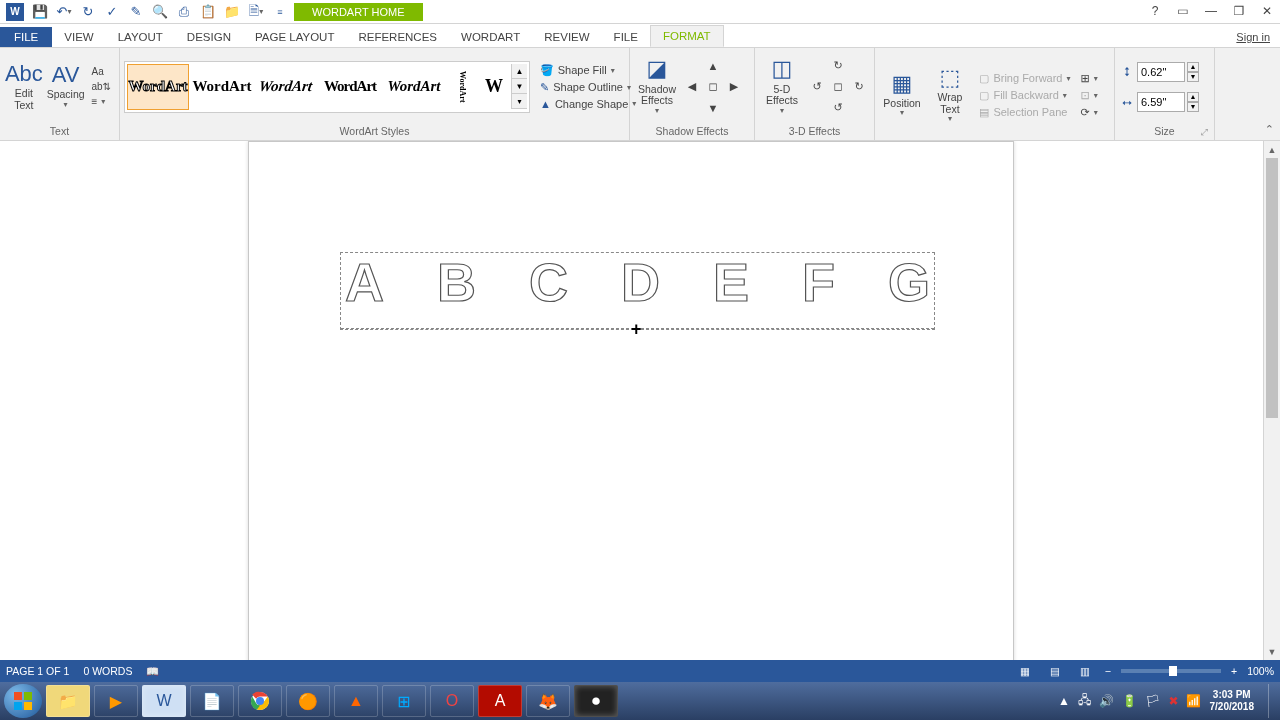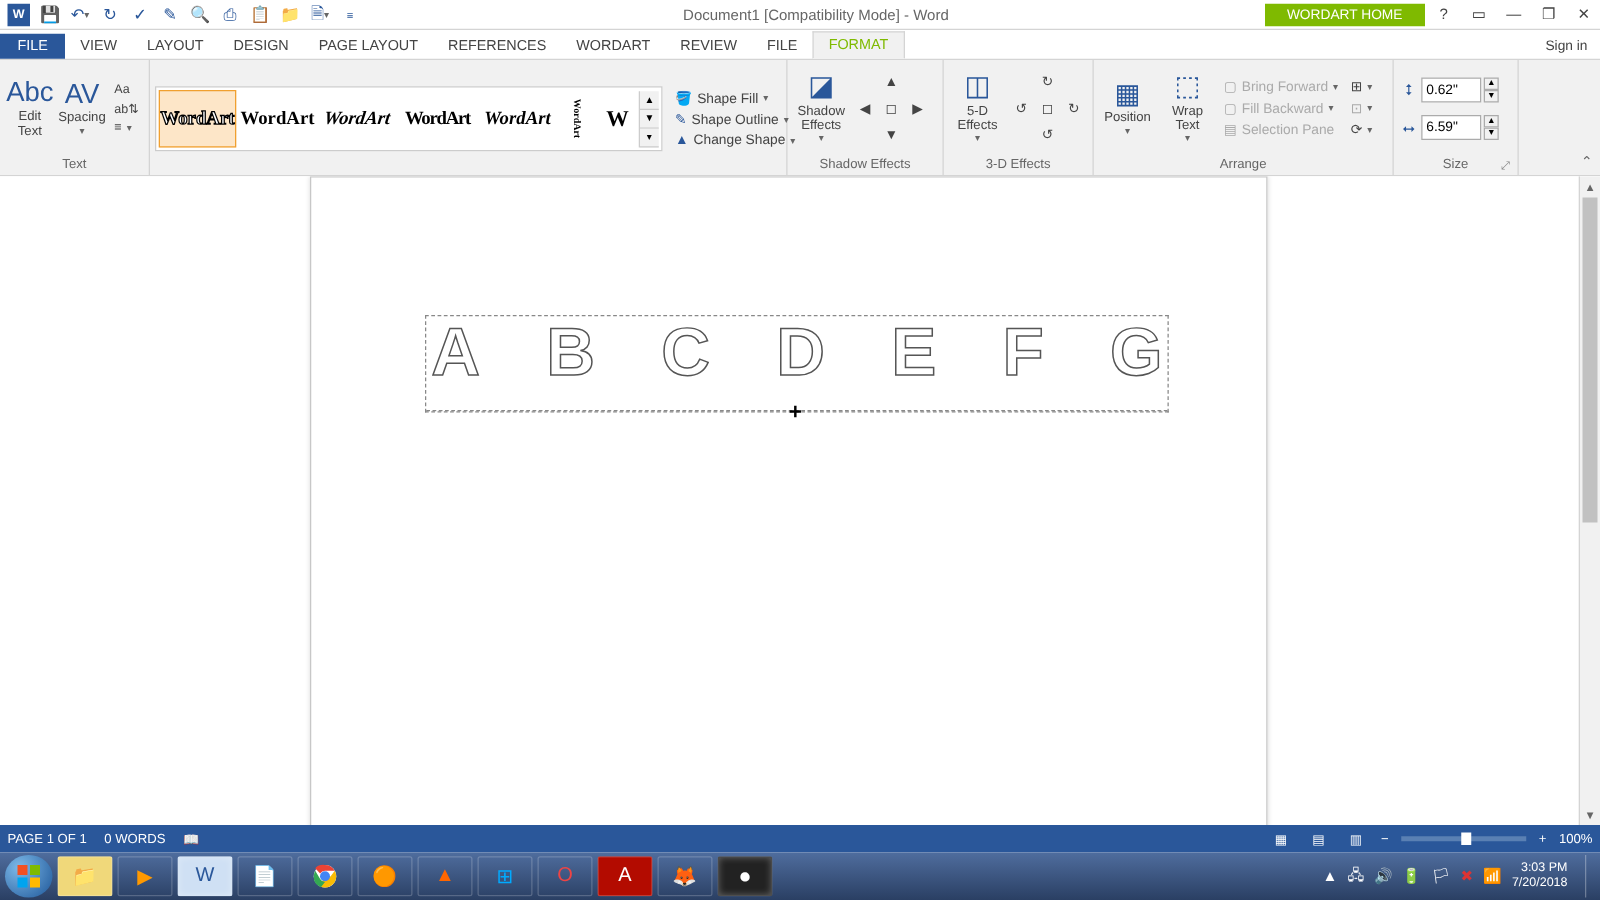--- a/index.html
+++ b/index.html
@@ -12,21 +12,21 @@
 .title-text { flex: 1; text-align: center; color: #666; font-size: 12px; }
 .contextual-tab { background: #7fba00; color: #fff; padding: 3px 18px; font-size: 11px; margin-right: 140px; }
 .win-controls { position: absolute; right: 4px; top: 2px; display: flex; gap: 10px; }
 .win-btn { width: 18px; height: 18px; display: inline-flex; align-items: center; justify-content: center; color: #444; font-size: 12px; }
 
 
 .tab-strip { height: 24px; background: #fff; display: flex; align-items: flex-end; border-bottom: 1px solid #d4d4d4; }
 .tab-item { padding: 4px 12px; font-size: 11.5px; color: #444; cursor: pointer; }
 .tab-file { background: #2a579a; color: #fff; padding: 4px 14px; }
 .tab-active { color: #7fba00; border: 1px solid #d4d4d4; border-bottom: 1px solid #f1f1f1; background: #f1f1f1; }
-.signin { margin-left: auto; padding: 4px 10px; color: #444; font-size: 11px; }
+.signin { margin-left: auto; padding: 4px 10px; color: #444; font-size: 11px; text-decoration: underline; }
 
 
 .ribbon { height: 93px; background: #f1f1f1; display: flex; border-bottom: 1px solid #d4d4d4; position: relative; }
 .group { border-right: 1px solid #d4d4d4; display: flex; flex-direction: column; padding: 2px 4px 0 4px; }
 .group-body { flex: 1; display: flex; align-items: center; gap: 2px; }
 .group-label { text-align: center; font-size: 10.5px; color: #666; padding: 2px 0 3px 0; position: relative; }
 .group-label .launcher { position: absolute; right: 2px; bottom: 2px; font-size: 9px; color: #888; }
 .big-btn { display: flex; flex-direction: column; align-items: center; justify-content: center; width: 46px; height: 66px; font-size: 10.5px; color: #444; text-align: center; line-height: 1.1; }
 .big-btn .icon { font-size: 22px; color: #2a579a; margin-bottom: 2px; }
 .small-stack { display: flex; flex-direction: column; gap: 2px; }
@@ -72,21 +72,21 @@
 .view-btn { width: 20px; height: 16px; display: inline-flex; align-items: center; justify-content: center; color: #fff; }
 .zoom-slider { width: 100px; height: 4px; background: #5a80b3; position: relative; }
 .zoom-slider .thumb { position: absolute; left: 48px; top: -3px; width: 8px; height: 10px; background: #fff; }
 
 
 .taskbar { position: absolute; left: 0; right: 0; bottom: 0; height: 38px; background: linear-gradient(#4f6d9e, #2a3f63); display: flex; align-items: center; padding: 0 4px; gap: 4px; }
 .start-orb { width: 38px; height: 34px; border-radius: 50%; background: radial-gradient(circle at 30% 30%, #7db9e8, #1e5799); display: flex; align-items: center; justify-content: center; }
 .task-icon { width: 44px; height: 32px; border: 1px solid rgba(255,255,255,0.2); border-radius: 2px; display: flex; align-items: center; justify-content: center; font-size: 16px; color: #fff; }
 .task-icon.active { background: rgba(255,255,255,0.15); box-shadow: inset 0 0 6px rgba(255,255,255,0.3); }
 .tray { margin-left: auto; display: flex; align-items: center; gap: 8px; color: #fff; font-size: 10px; }
-.tray .clock { text-align: right; line-height: 1.2; padding-right: 6px; }
+.tray .clock { text-align: center; line-height: 1.2; padding-right: 6px; font-weight: bold; }
 .tray-icon { font-size: 12px; }
 
 svg { display: block; }
 </style>
 </head>
 <body>
 
 <div class="title-bar">
   <div class="qat">
     <span class="qat-icon" style="background:#2a579a;color:#fff;font-weight:bold;font-size:10px;width:18px;height:18px;">W</span>
@@ -95,21 +95,20 @@
     <span class="qat-icon">↻</span>
     <span class="qat-icon">✓</span>
     <span class="qat-icon">✎</span>
     <span class="qat-icon">🔍</span>
     <span class="qat-icon">⎙</span>
     <span class="qat-icon">📋</span>
     <span class="qat-icon">📁</span>
     <span class="qat-icon">🗎<span class="caret">▾</span></span>
     <span class="qat-icon" style="font-size:9px;">≡</span>
   </div>
-  <div class="title-text">Document1 [Compatibility Mode] - Word</div>
   <div class="contextual-tab">WORDART HOME</div>
   <div class="win-controls">
     <span class="win-btn">?</span>
     <span class="win-btn">▭</span>
     <span class="win-btn">—</span>
     <span class="win-btn">❐</span>
     <span class="win-btn">✕</span>
   </div>
 </div>
 
@@ -198,20 +197,21 @@
             <span>Shape Outline</span>
             <span class="caret">▾</span>
           </div>
         <div class="small-btn">
             <span style="color:#2a579a;">▲</span>
             <span>Change Shape</span>
             <span class="caret">▾</span>
           </div>
       </div>
     </div>
+    <div class="group-label">WordArt Styles</div>
   </div>
 
   <div class="group" style="width:125px;">
     <div class="group-body">
       <div class="big-btn">
         <span class="icon">◪</span>
         <span style="white-space:pre-line;">Shadow
 Effects</span>
           <span class="caret">▾</span>
       </div>
@@ -290,21 +290,20 @@
         <div class="small-btn disabled">
             <span>⊡</span>
             <span class="caret">▾</span>
           </div>
         <div class="small-btn">
             <span>⟳</span>
             <span class="caret">▾</span>
           </div>
       </div>
     </div>
-    <div class="group-label">Arrange</div>
   </div>
 
   <div class="group" style="width:100px;">
     <div class="group-body">
       <div class="small-stack" style="gap:6px;">
         <div class="size-row">
           <span class="size-icon">⭥</span>
           <input class="size-input" value="0.62&quot;" style="">
           <div class="spin">
               <span>▲</span>

